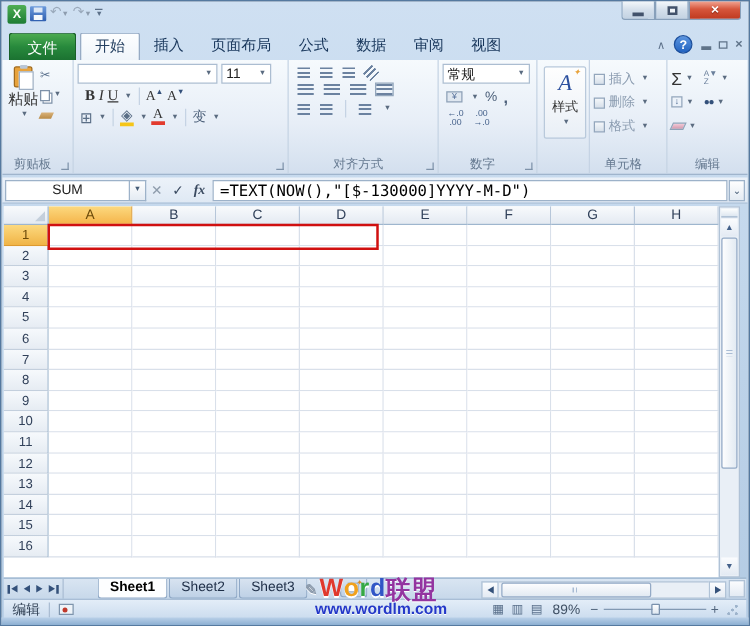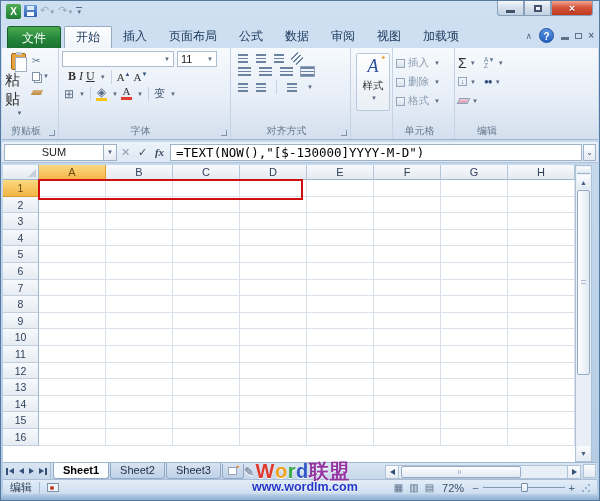--- a/index.html
+++ b/index.html
@@ -152,22 +152,22 @@
   .vs-split { position:absolute; top:1px; left:1px; right:1px; height:7px; background:linear-gradient(#fdfefe,#dde6f0); border-bottom:1px solid #9fb4cc; }
   .vs-up, .vs-down { position:absolute; left:1px; right:1px; height:14px; display:flex; align-items:center; justify-content:center;
                      font-size:7px; color:#44618a; background:linear-gradient(#fbfcfe,#e3eaf3); }
   .vs-up { top:9px; } .vs-down { bottom:1px; }
   .vs-thumb { position:absolute; left:1px; right:1px; top:24px; height:185px; border:1px solid #94aac6; border-radius:2px;
               background:linear-gradient(to right,#fdfdfe,#e2eaf2); }
   .vs-thumb:after { content:""; position:absolute; left:3px; right:3px; top:50%; height:5px; margin-top:-3px;
                     background:repeating-linear-gradient(to bottom,#a9bcd4 0 1px,transparent 1px 2.5px); }
 
   
-  .sheetbar { position:absolute; top:461px; left:2px; right:2px; height:17px; display:flex; align-items:flex-end;
-              background:linear-gradient(#d9e5f2,#c7d8ea); border-top:1px solid #9eb6ce; }
+  .sheetbar { position:absolute; top:461px; left:2px; right:2px; height:17px; display:flex; align-items:flex-start;
+              background:linear-gradient(#d9e5f2,#c7d8ea); border-top:1px solid #9eb6ce;gap:25px; }
   .navbtns { display:flex; align-items:center; height:16px; padding:0 3px; gap:5px; border-right:1px solid #aabdd3; }
   .navb { display:flex; align-items:center; gap:1px; }
   .tri-l { width:0; height:0; border-top:3.5px solid transparent; border-bottom:3.5px solid transparent; border-right:5px solid #34517a; }
   .tri-r { width:0; height:0; border-top:3.5px solid transparent; border-bottom:3.5px solid transparent; border-left:5px solid #34517a; }
   .nav-bar { width:2px; height:7px; background:#34517a; }
   .stabs { display:flex; height:16px; margin-left:2px; }
   .stab { height:16px; padding:0 9px; font-size:11px; color:#1c2c45; line-height:15px;
           background:linear-gradient(#d8e3f0,#bed1e6); border:1px solid #8fa8c6; border-top:none; border-radius:0 0 3px 3px; margin-right:1px; }
   .stab.active { background:#fdfeff; font-weight:bold; color:#000; }
   .ins-tab { width:22px; height:15px; background:linear-gradient(#d8e3f0,#bed1e6); border:1px solid #8fa8c6; border-top:none;
@@ -242,40 +242,39 @@
   <div class="tabrow">
     <div class="file-tab">文件</div>
     <div class="rtabs">
         <div class="rtab active">开始</div>
         <div class="rtab">插入</div>
         <div class="rtab">页面布局</div>
         <div class="rtab">公式</div>
         <div class="rtab">数据</div>
         <div class="rtab">审阅</div>
         <div class="rtab">视图</div>
-        <div class="rtab">加载项</div>
       </div>
     <div class="tabrow-icons">
       <span class="chev">∧</span>
       <div class="help-btn">?</div>
       <div class="mini-win">
         <span class="mini-rect"></span>
         <span class="mini-restore"></span>
         <span class="mini-x">×</span>
       </div>
     </div>
   </div>
 
   <div class="ribbon">
 
     <div class="rgroup" style="width:57px">
       <div style="display:flex">
         <div class="paste-big">
           <div class="clip-ico"></div>
-          <span style="font-size:15px;color:#333">粘贴</span>
+          <span style="font-size:12px;color:#333">粘贴</span>
           <span class="dd">▼</span>
         </div>
         <div class="cb-col">
           <div class="cb-mini">
               <span>✂</span>
             </div>
           <div class="cb-mini">
               <span class="copy-ico"></span>
               <span class="dd">▼</span>
             </div>
@@ -321,21 +320,20 @@
           <span class="colbtn">
               <span class="serif" style="font-size:11px;color:#333">A</span>
               <span class="colbar" style="background:#e23b2e"></span>
             </span>
             <span class="dd">▼</span>
           <span class="vsep"></span>
           <span style="font-size:11px;color:#4a5e78">变</span>
             <span class="dd">▼</span>
         </div>
       </div>
-      <div class="glabel">字体</div>
       <div class="launcher"></div>
     </div>
 
     <div class="rgroup" style="width:120px">
       <div class="al-rows">
         <div class="al-row">
           <span class="li short"></span>
           <span class="li short"></span>
           <span class="li short"></span>
           <span class="li short" style="transform:rotate(-45deg)"></span>
@@ -351,20 +349,42 @@
           <span class="li short"></span>
           <span class="vsep"></span>
           <span class="li short"></span>
             <span class="dd">▼</span>
         </div>
       </div>
       <div class="glabel">对齐方式</div>
       <div class="launcher"></div>
     </div>
 
+    <div class="rgroup" style="width:79px">
+      <div class="num-rows">
+        <div class="combo" style="width:70px">
+            <span style="flex:1">常规</span>
+            <span class="dd">▼</span>
+          </div>
+        <div class="f-row" style="padding-left:3px;gap:5px">
+          <span class="money-ico">¥</span>
+            <span class="dd">▼</span>
+          <span style="font-size:11px;color:#4a5e78">%</span>
+          <span style="font-size:13px;color:#4a5e78;font-weight:bold">,</span>
+        </div>
+        <div class="f-row" style="padding-left:4px;gap:8px">
+          <span class="dec-btn">←.0
+.00</span>
+          <span class="dec-btn">.00
+→.0</span>
+        </div>
+      </div>
+      <div class="glabel">数字</div>
+      <div class="launcher"></div>
+    </div>
 
     <div class="rgroup" style="width:42px">
       <div class="style-big">
         <span class="style-a">A</span>
         <span class="style-txt">样式</span>
         <span class="dd" style="margin-top:2px">▼</span>
       </div>
     </div>
 
     <div class="rgroup" style="width:62px">
@@ -667,21 +687,21 @@
   </div>
 
   <div class="statusbar">
     <span class="sb-mode">编辑</span>
     <span class="sb-sep"></span>
     <span class="macro-ico"></span>
     <div class="sb-right">
       <span class="view-ico">▦</span>
       <span class="view-ico">▥</span>
       <span class="view-ico">▤</span>
-      <span class="zoom-label">72%</span>
+      <span class="zoom-label">89%</span>
       <div class="zslider">
         <span class="zbtn">−</span>
         <span class="zline">
             <span class="zthumb"></span>
           </span>
         <span class="zbtn">+</span>
       </div>
       <span class="grip"></span>
     </div>
   </div>

